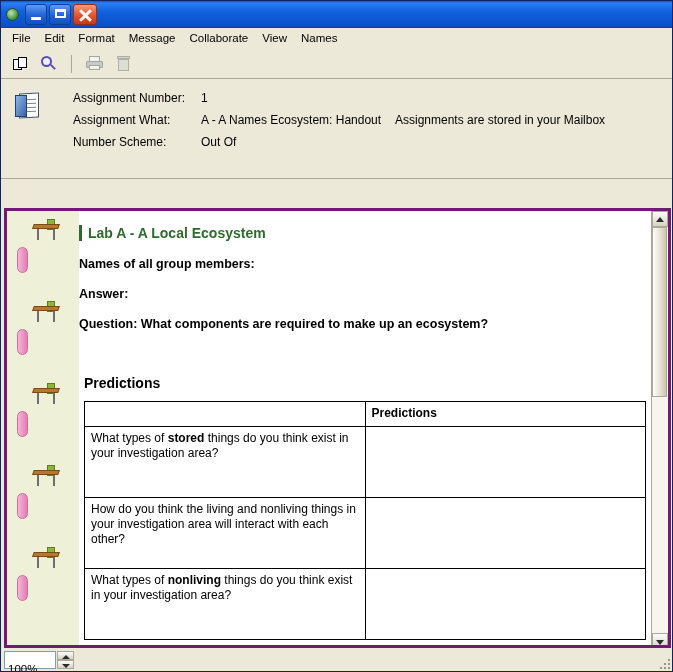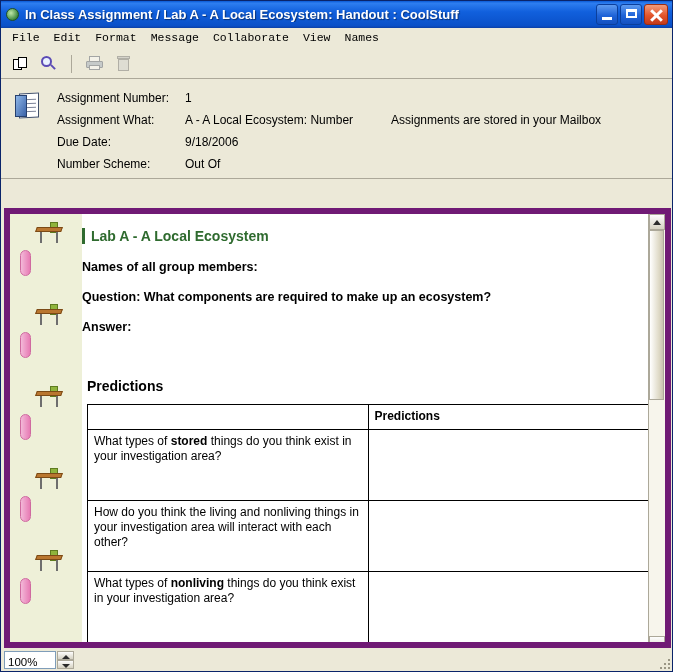--- a/index.html
+++ b/index.html
@@ -85,21 +85,20 @@
   
   .menubar {
     height: 20px;
     background: #ece9d8;
     display: flex;
     align-items: center;
     padding-left: 4px;
     border-bottom: 1px solid #ece9d8;
     font-size: 11.5px;
     color: #000;
-    font-family: Liberation Mono, monospace;
   }
   .menubar .mi {
     padding: 2px 7px 3px 7px;
     cursor: default;
   }
 
   
   .toolbar {
     height: 29px;
     background: #ece9d8;
@@ -151,21 +150,21 @@
   .ico-printer .out { position: absolute; left: 3px; top: 9px; width: 11px; height: 5px; background: #fff; border: 1px solid #4c5566; box-sizing: border-box;}
   .ico-trash { width: 13px; height: 15px; position: relative; }
   .ico-trash .lid { position: absolute; left: 0; top: 0; width: 13px; height: 3px; background: #b8b8b8; border: 1px solid #6b6b6b; box-sizing: border-box;}
   .ico-trash .can { position: absolute; left: 1px; top: 3px; width: 11px; height: 12px; background: #cfcfcf; border: 1px solid #6b6b6b; box-sizing: border-box;}
 
   
   .infopanel {
     background: #ece9d8;
     height: 100px;
     position: relative;
-    padding: 8px 0 0 0;
+    padding: 8px 0 0 16px;
     box-sizing: border-box;
     border-bottom: 1px solid #aca899;
   }
   .info-icon {
     position: absolute;
     left: 14px; top: 12px;
     width: 30px; height: 30px;
   }
   .info-icon .sheet {
     position: absolute; left: 4px; top: 2px;
@@ -190,21 +189,21 @@
   }
   .info-row {
     display: flex;
     align-items: center;
     height: 22px;
     font-size: 12px;
     color: #000;
   }
   .info-label { width: 128px; }
   .info-value { min-width: 190px; }
-  .info-note { margin-left: 16px; }
+  .info-note { margin-left: 4px; }
   .start-wrap { position: absolute; left: 376px; top: 136px; }
   .btn-start {
     width: 100px; height: 21px;
     background: #ece9d8;
     border: 1px solid #8f8f8f;
     border-radius: 3px;
     display: flex; align-items: center; justify-content: center;
     gap: 5px;
     font-size: 12px;
     box-shadow: inset 0 0 0 1px #fff;
@@ -231,21 +230,21 @@
     font-size: 12px;
     padding: 2px 0 0 4px;
   }
 
   
   .docarea {
     position: absolute;
     left: 3px; top: 207px;
     width: 667px; height: 440px;
     background: #ffffff;
-    border: 6px solid #701a75;
+    border: 3px solid #701a75;
     box-sizing: border-box;
     overflow: hidden;
   }
   .doc-scroll {
     position: absolute;
     left: 0; top: 0;
     width: 649px; height: 438px;
     overflow: hidden;
   }
   .doc-left-strip {
@@ -384,21 +383,21 @@
     align-items: center;
     padding-left: 3px;
     box-sizing: border-box;
   }
   .zoom-box {
     width: 52px; height: 18px;
     background: #fff;
     border: 1px solid #7f9db9;
     box-sizing: border-box;
     font-size: 11.5px;
-    padding: 4px 0 0 3px;
+    padding: 11px 0 0 3px;
   }
   .spin {
     width: 17px; height: 18px;
     margin-left: 1px;
     display: flex; flex-direction: column;
   }
   .spin div {
     flex: 1;
     background: linear-gradient(to bottom, #fdfdfd, #d6d2c2);
     border: 1px solid #aca899;
@@ -420,21 +419,20 @@
 </style>
 </head>
 <body>
 
 <div id="app">
 
   <div class="titlebar">
     <div class="title-icon">
         <div class="globe"></div>
       </div>
-    <div class="title-text">In Class Assignment / Lab A - A Local Ecosystem: Handout : CoolStuff</div>
     <div class="win-buttons">
       <div class="win-btn min">
           <i></i>
         </div>
       <div class="win-btn max">
           <i></i>
         </div>
       <div class="win-btn close">
           <i class="a"></i>
           <i class="b"></i>
@@ -491,26 +489,22 @@
       </div>
       <div class="blue"></div>
     </div>
     <div class="info-rows">
       <div class="info-row">
         <div class="info-label">Assignment Number:</div>
         <div class="info-value">1</div>
       </div>
       <div class="info-row">
         <div class="info-label">Assignment What:</div>
-        <div class="info-value">A - A Local Ecosystem: Number</div>
+        <div class="info-value">A - A Names Ecosystem: Handout</div>
         <div class="info-note">Assignments are stored in your Mailbox</div>
-      </div>
-      <div class="info-row">
-        <div class="info-label">Due Date:</div>
-        <div class="info-value">9/18/2006</div>
       </div>
       <div class="info-row">
         <div class="info-label">Number Scheme:</div>
         <div class="info-value">Out Of</div>
       </div>
     </div>
     <div class="start-wrap">
       <div class="btn-start">
         <span class="gl"></span>
         <span>Start</span>
@@ -566,22 +560,22 @@
               <div class="leg1"></div>
               <div class="leg2"></div>
             </div>
           <div class="tile-pill"></div>
         </div>
       </div>
 
       <div class="doc-page">
         <div class="doc-h1">Lab A - A Local Ecosystem</div>
         <div class="doc-b">Names of all group members:</div>
+        <div class="doc-b">Answer:</div>
         <div class="doc-b">Question: What components are required to make up an ecosystem?</div>
-        <div class="doc-b">Answer:</div>
 
         <div class="doc-pred-title">Predictions</div>
 
         <table class="pred">
           <tbody>
               <tr>
             <th></th>
             <th>Predictions</th>
           </tr>
           <tr>

